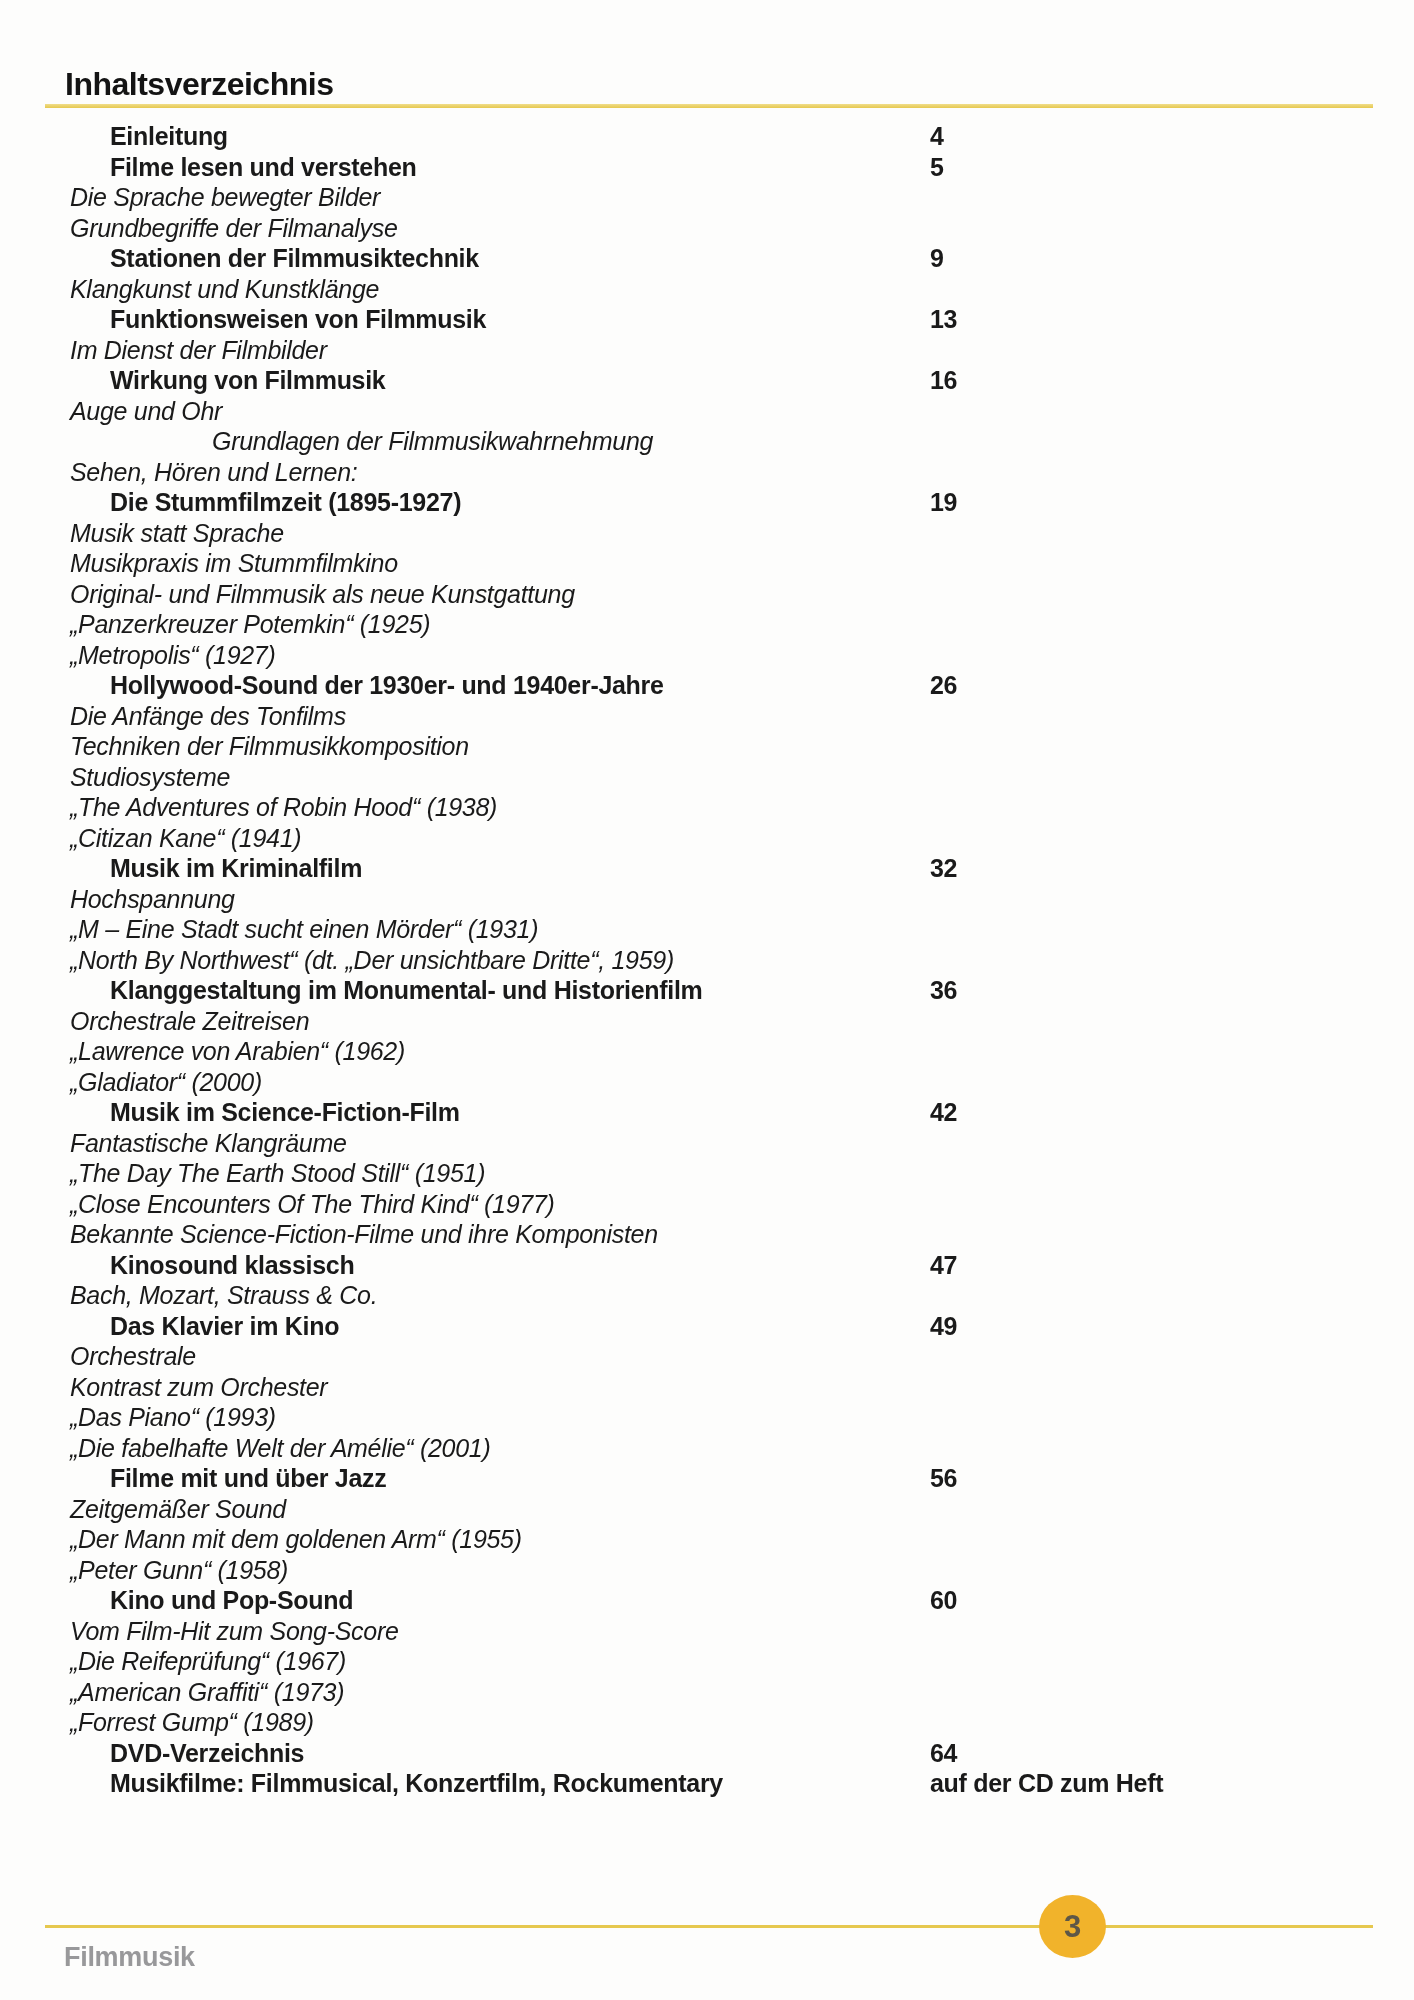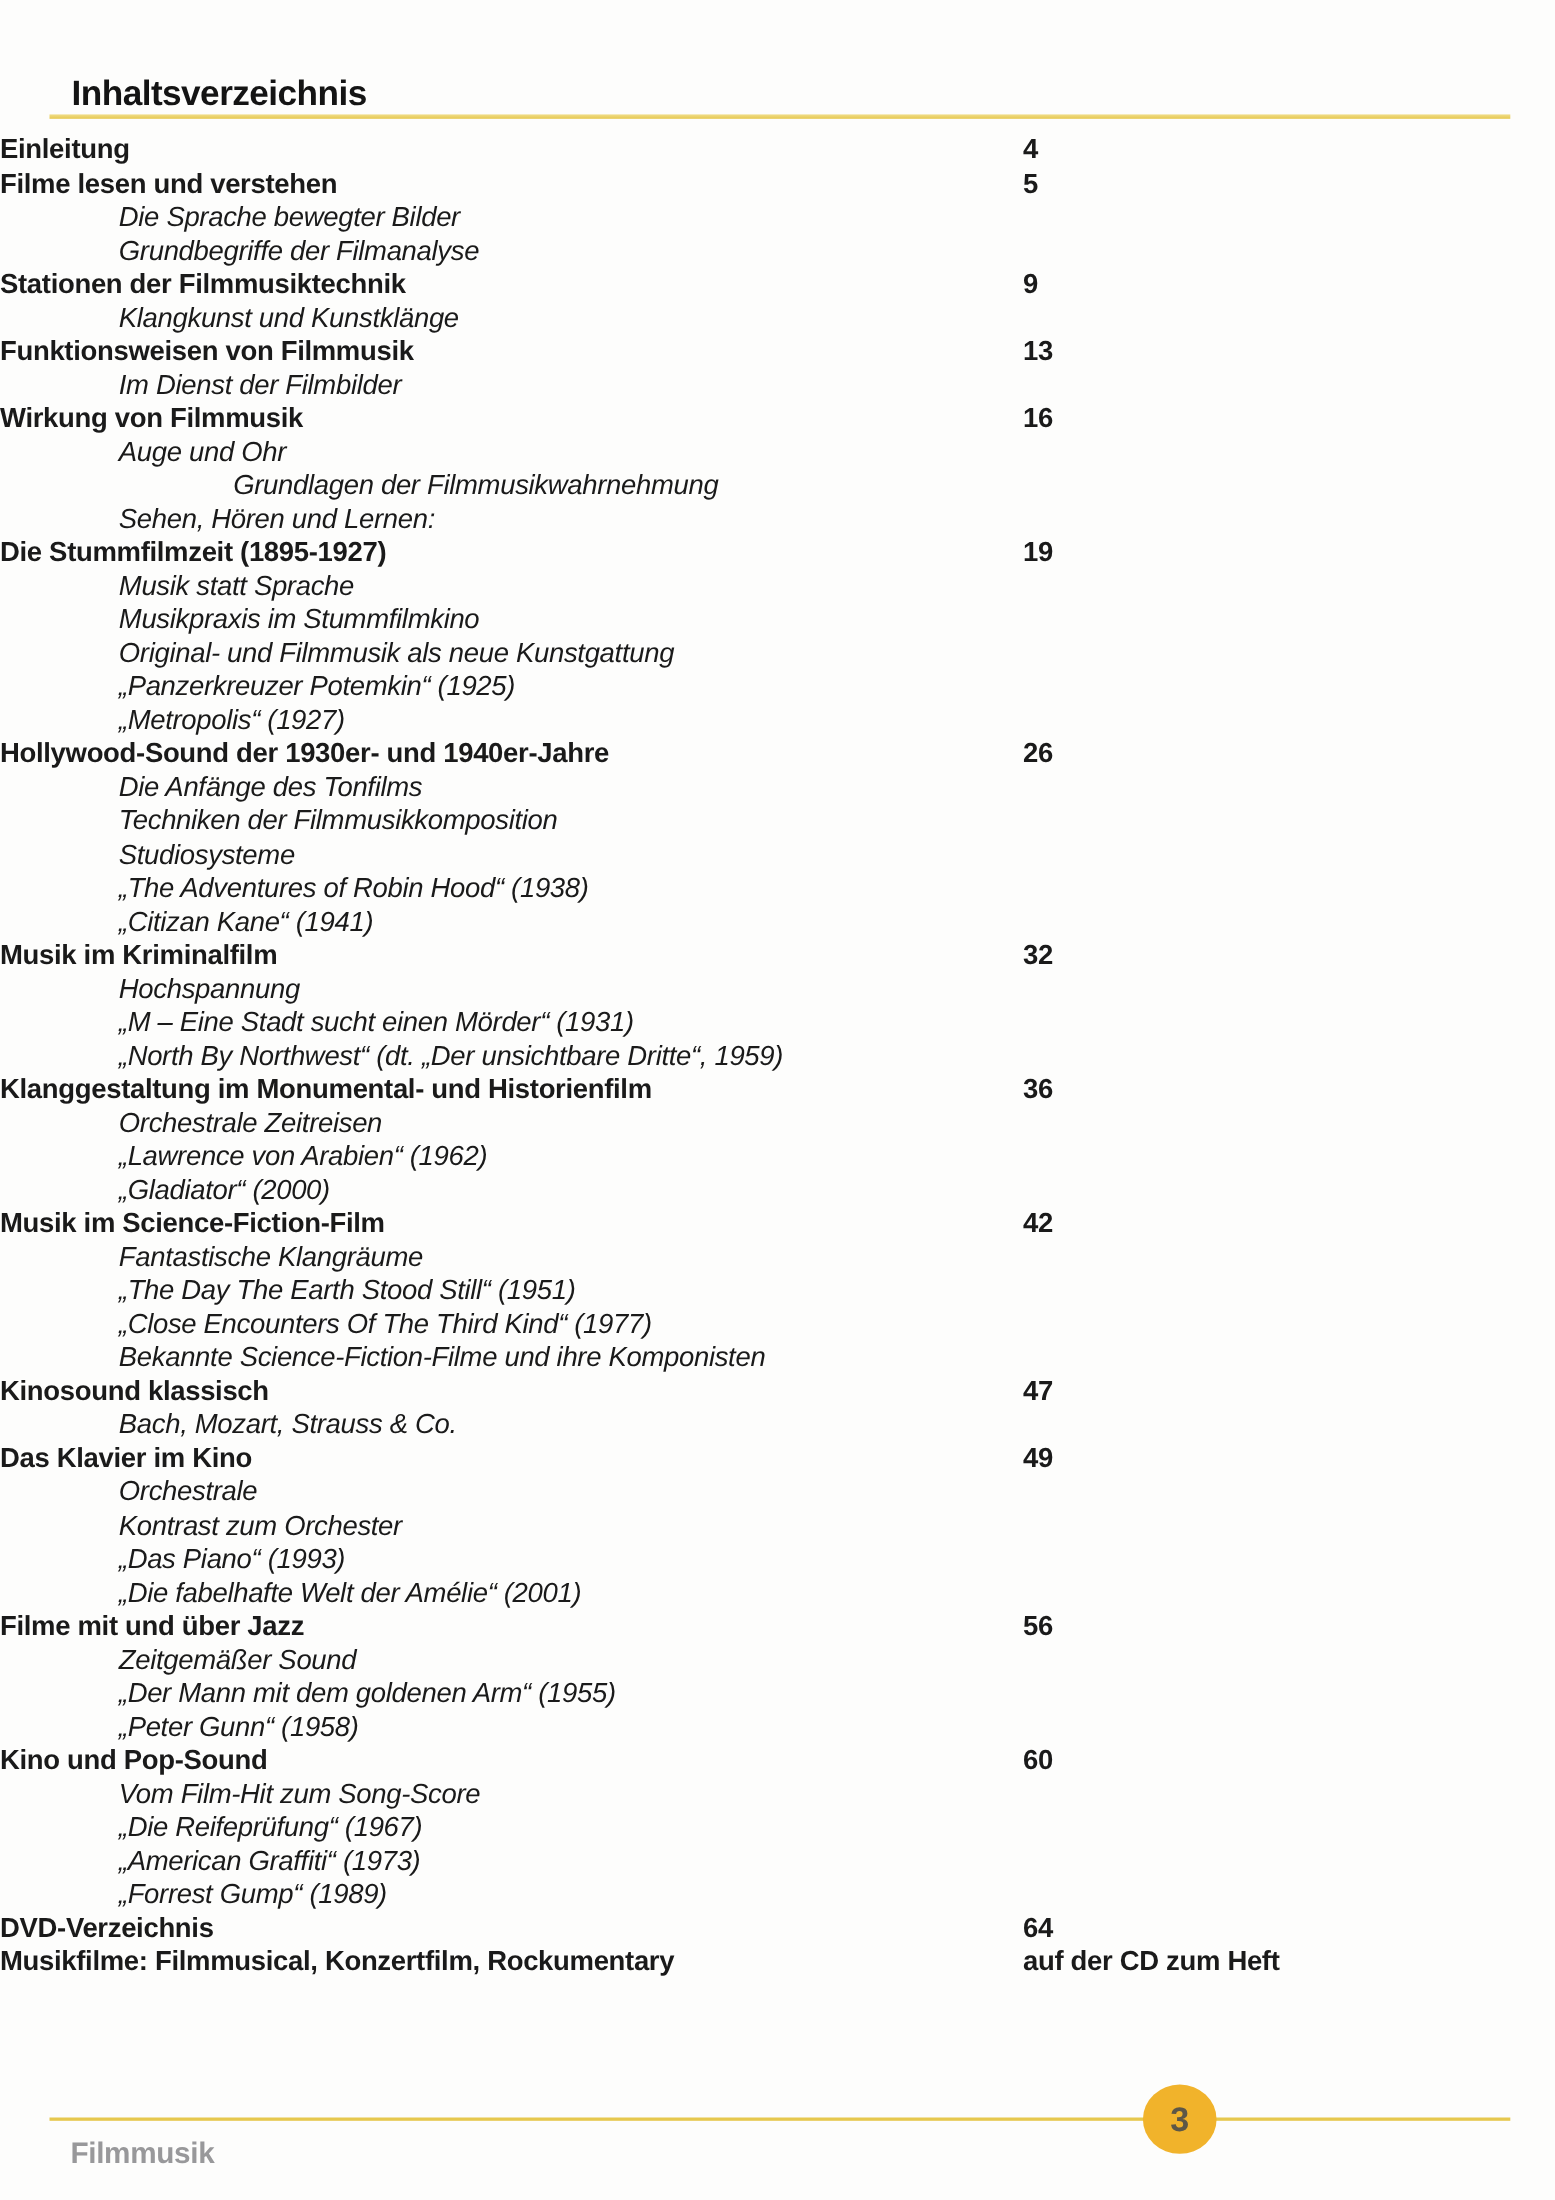--- a/index.html
+++ b/index.html
@@ -32,22 +32,22 @@
   .toc-list{
     position:absolute;left:0;top:121px;width:1414px;
   }
   .toc-row{
     position:relative;
     height:30.5px;line-height:30.5px;
     font-size:25px;letter-spacing:-0.3px;
     white-space:nowrap;
   }
   .toc-row .lab{display:inline-block;}
-  .lvl1{font-weight:bold;}
-  .lvl2{font-style:italic;padding-left:108px;}
+  .lvl1{font-weight:bold;padding-left:110px;}
+  .lvl2{font-style:italic;padding-left:70px;}
   .lvl3{font-style:italic;padding-left:212px;}
   .toc-row .pg{
     position:absolute;left:930px;top:0;
     font-weight:bold;font-style:normal;letter-spacing:-0.3px;
   }
 
   .footer-rule{
     position:absolute;left:45px;top:1925px;width:1328px;height:3px;
     background:var(--accent-yellow);
   }

